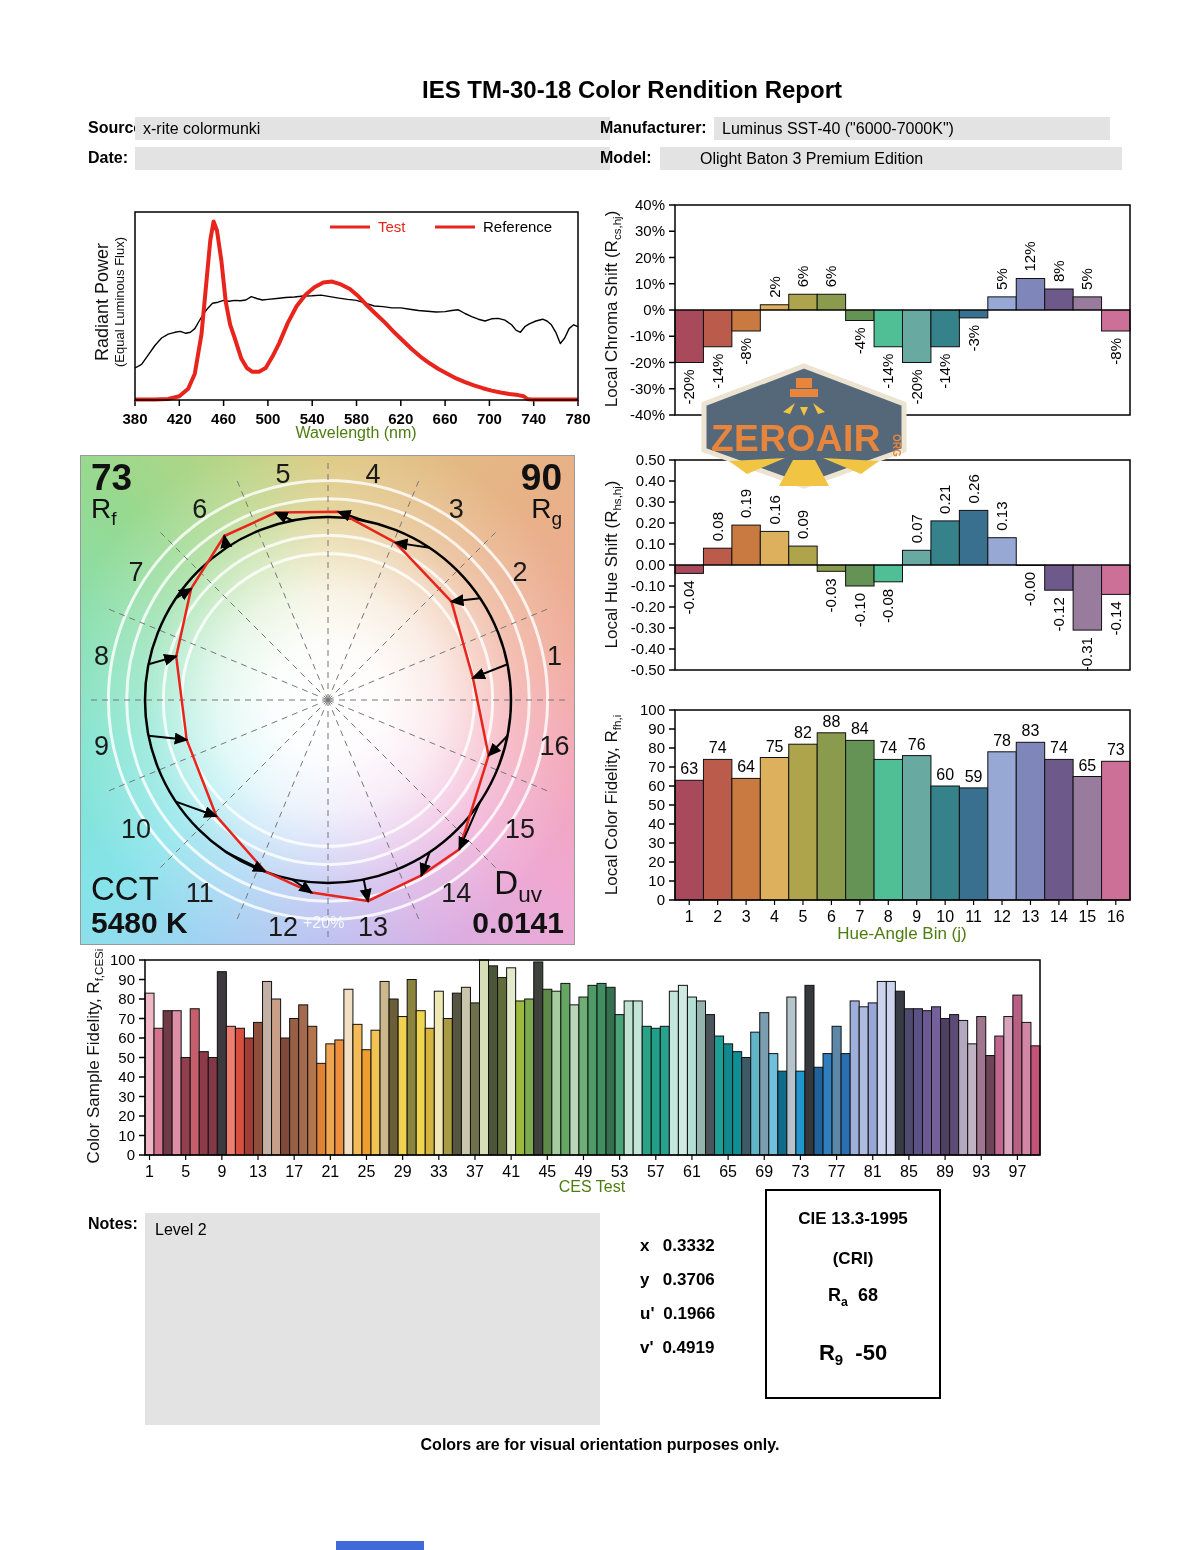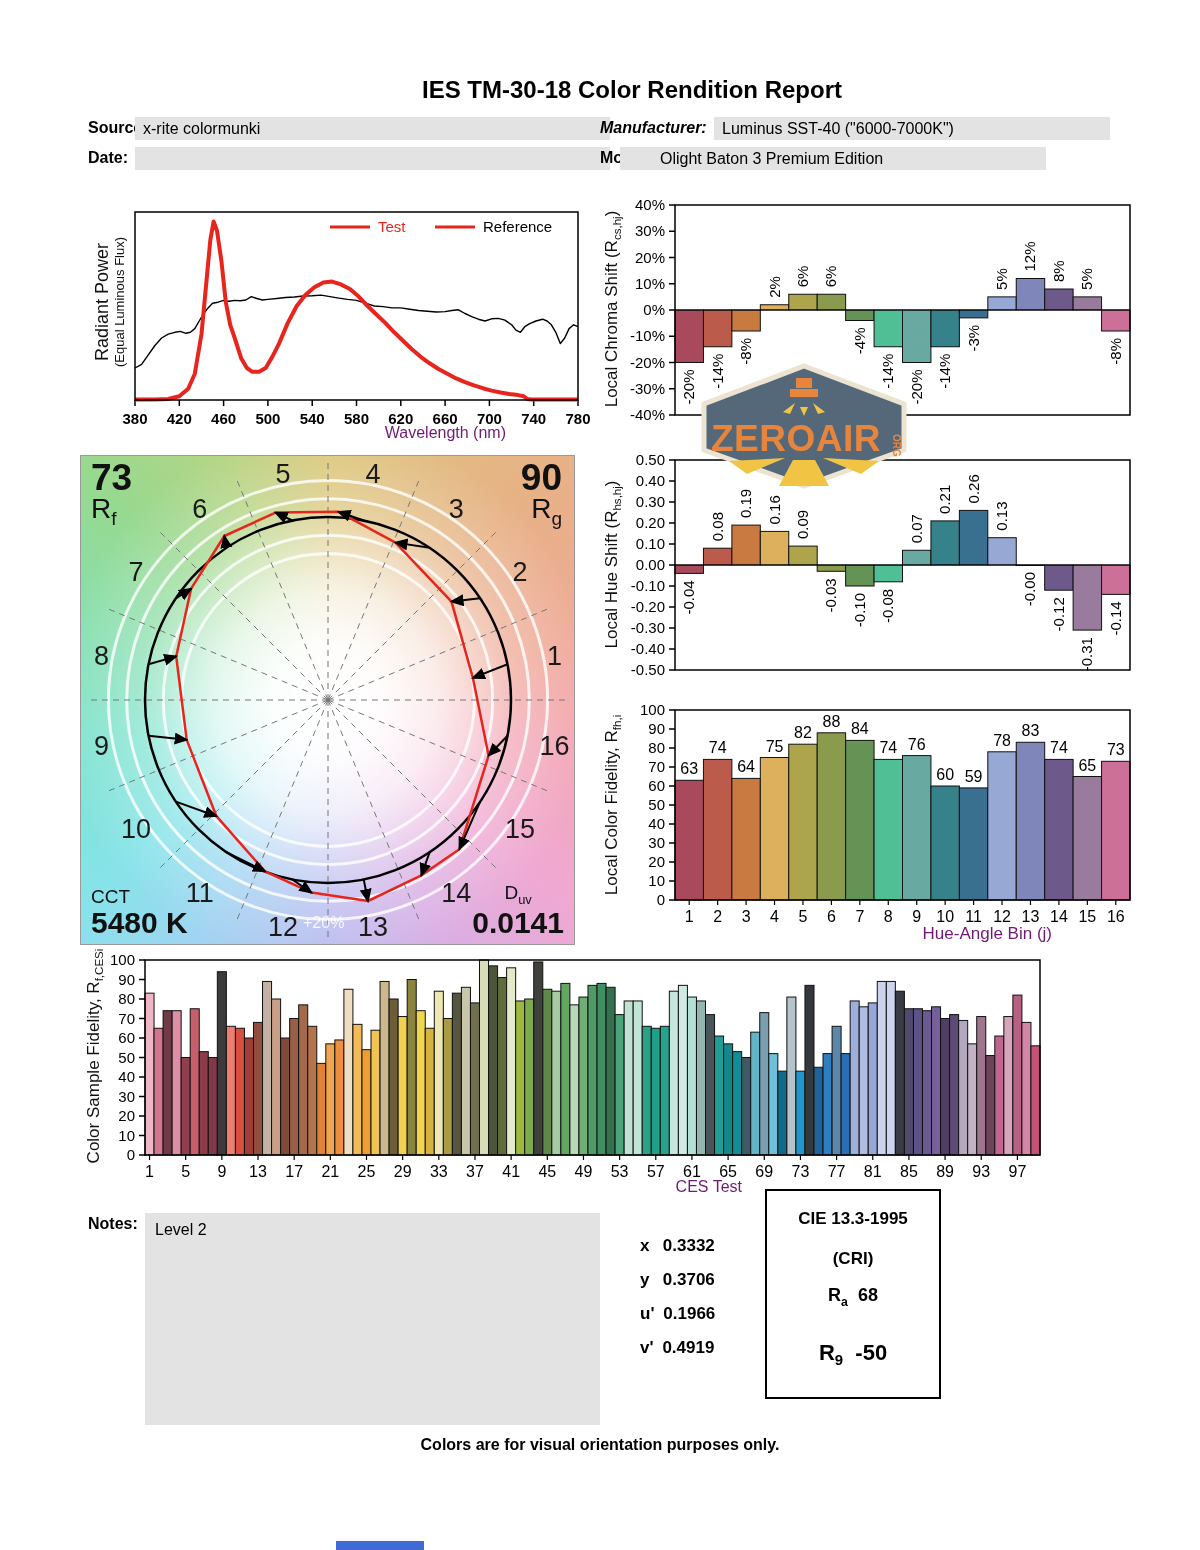--- a/index.html
+++ b/index.html
@@ -5,51 +5,51 @@
   html,body{margin:0;padding:0;background:#fff;}
   body{font-family:"Liberation Sans",sans-serif;color:#000;}
   .page{position:relative;width:1200px;height:1550px;background:#fff;overflow:hidden;}
   .abs{position:absolute;}
   .title{width:1200px;text-align:center;top:76px;font-size:24px;font-weight:bold;padding-left:32px;}
   .hlabel{font-size:16px;font-weight:bold;}
   .hbox{background:#e3e3e3;height:23px;font-size:16px;line-height:23px;padding-left:8px;box-sizing:border-box;}
   svg{display:block;font-family:"Liberation Sans",sans-serif;}
   .vlab{transform-origin:0 0;transform:rotate(-90deg);text-align:center;font-size:17px;color:#111;white-space:nowrap;}
   .vlab sub, sub.s{font-size:0.68em;}
-  .xlab{font-size:16px;color:#701a75;text-align:right;}
+  .xlab{font-size:16px;color:#4d7c0f;text-align:center;}
   .cvg{width:495px;height:490px;border:1px solid #999;box-sizing:border-box;
     background:
       radial-gradient(circle at 50% 50%, rgba(255,255,255,1) 0%, rgba(255,255,255,0.97) 16%, rgba(255,255,255,0.78) 32%, rgba(255,255,255,0.25) 55%, rgba(255,255,255,0) 78%),
       conic-gradient(from 0deg at 50% 50%, #dcc77c, #e7b286 12%, #f0a899 22%, #f3a5b4 28%, #efa8d2 36%, #d9aee4 43%, #b9bcf0 50%, #9fd4f2 58%, #86e3e9 64%, #7fe3cf 72%, #88dfae 80%, #97d98f 87%, #b8d483 94%, #dcc77c 100%);}
   .cvg-num{font-size:37px;font-weight:bold;line-height:0.95;color:#111;}
   .cvg-sym{font-size:28px;color:#111;line-height:1;}
-  .cvg-small{font-size:19px;color:#111;line-height:1.05;}
+  .cvg-small{font-size:33px;color:#111;line-height:1.05;}
   .cvg-big{font-size:30px;font-weight:bold;color:#111;line-height:1.05;}
   .notes-box{background:#e3e3e3;width:455px;height:212px;font-size:16px;padding:8px 10px;box-sizing:border-box;}
   .coordk{font-size:17px;font-weight:bold;}
   .coordv{font-size:17px;font-weight:bold;}
   .ciebox{width:176px;height:210px;border:2px solid #000;box-sizing:border-box;text-align:center;}
   .disc{width:1200px;text-align:center;font-size:16px;font-weight:bold;}
 </style>
 </head>
 <body>
 
 <div class="page">
 
   <div class="abs title">IES TM-30-18 Color Rendition Report</div>
 
   <div class="abs hlabel" style="left:88px;top:119px;">Source:</div>
   <div class="abs hbox" style="left:135px;top:117px;width:475px;">x-rite colormunki</div>
-  <div class="abs hlabel" style="left:600px;top:119px;font-style:italic;">Manufacturer:</div>
+  <div class="abs hlabel" style="left:600px;top:119px;">Manufacturer:</div>
   <div class="abs hbox" style="left:714px;top:117px;width:396px;">Luminus SST-40 ("6000-7000K")</div>
 
   <div class="abs hlabel" style="left:88px;top:149px;">Date:</div>
   <div class="abs hbox" style="left:135px;top:147px;width:475px;"></div>
   <div class="abs hlabel" style="left:600px;top:149px;">Model:</div>
-  <div class="abs hbox" style="left:620px;top:147px;width:426px;padding-left:40px;">Olight Baton 3 Premium Edition</div>
+  <div class="abs hbox" style="left:660px;top:147px;width:462px;padding-left:40px;">Olight Baton 3 Premium Edition</div>
 
   <svg id="spd-svg" class="abs" style="left:85px;top:200px;" width="510" height="240">
       <line x1="50" y1="200" x2="50" y2="206" stroke="#000" stroke-width="1.5"></line>
       <text x="50" y="224" text-anchor="middle" font-size="15" font-weight="bold" fill="#000">380</text>
       <line x1="94.30000000000001" y1="200" x2="94.30000000000001" y2="206" stroke="#000" stroke-width="1.5"></line>
       <text x="94.30000000000001" y="224" text-anchor="middle" font-size="15" font-weight="bold" fill="#000">420</text>
       <line x1="138.60000000000002" y1="200" x2="138.60000000000002" y2="206" stroke="#000" stroke-width="1.5"></line>
       <text x="138.60000000000002" y="224" text-anchor="middle" font-size="15" font-weight="bold" fill="#000">460</text>
       <line x1="182.9" y1="200" x2="182.9" y2="206" stroke="#000" stroke-width="1.5"></line>
       <text x="182.9" y="224" text-anchor="middle" font-size="15" font-weight="bold" fill="#000">500</text>

